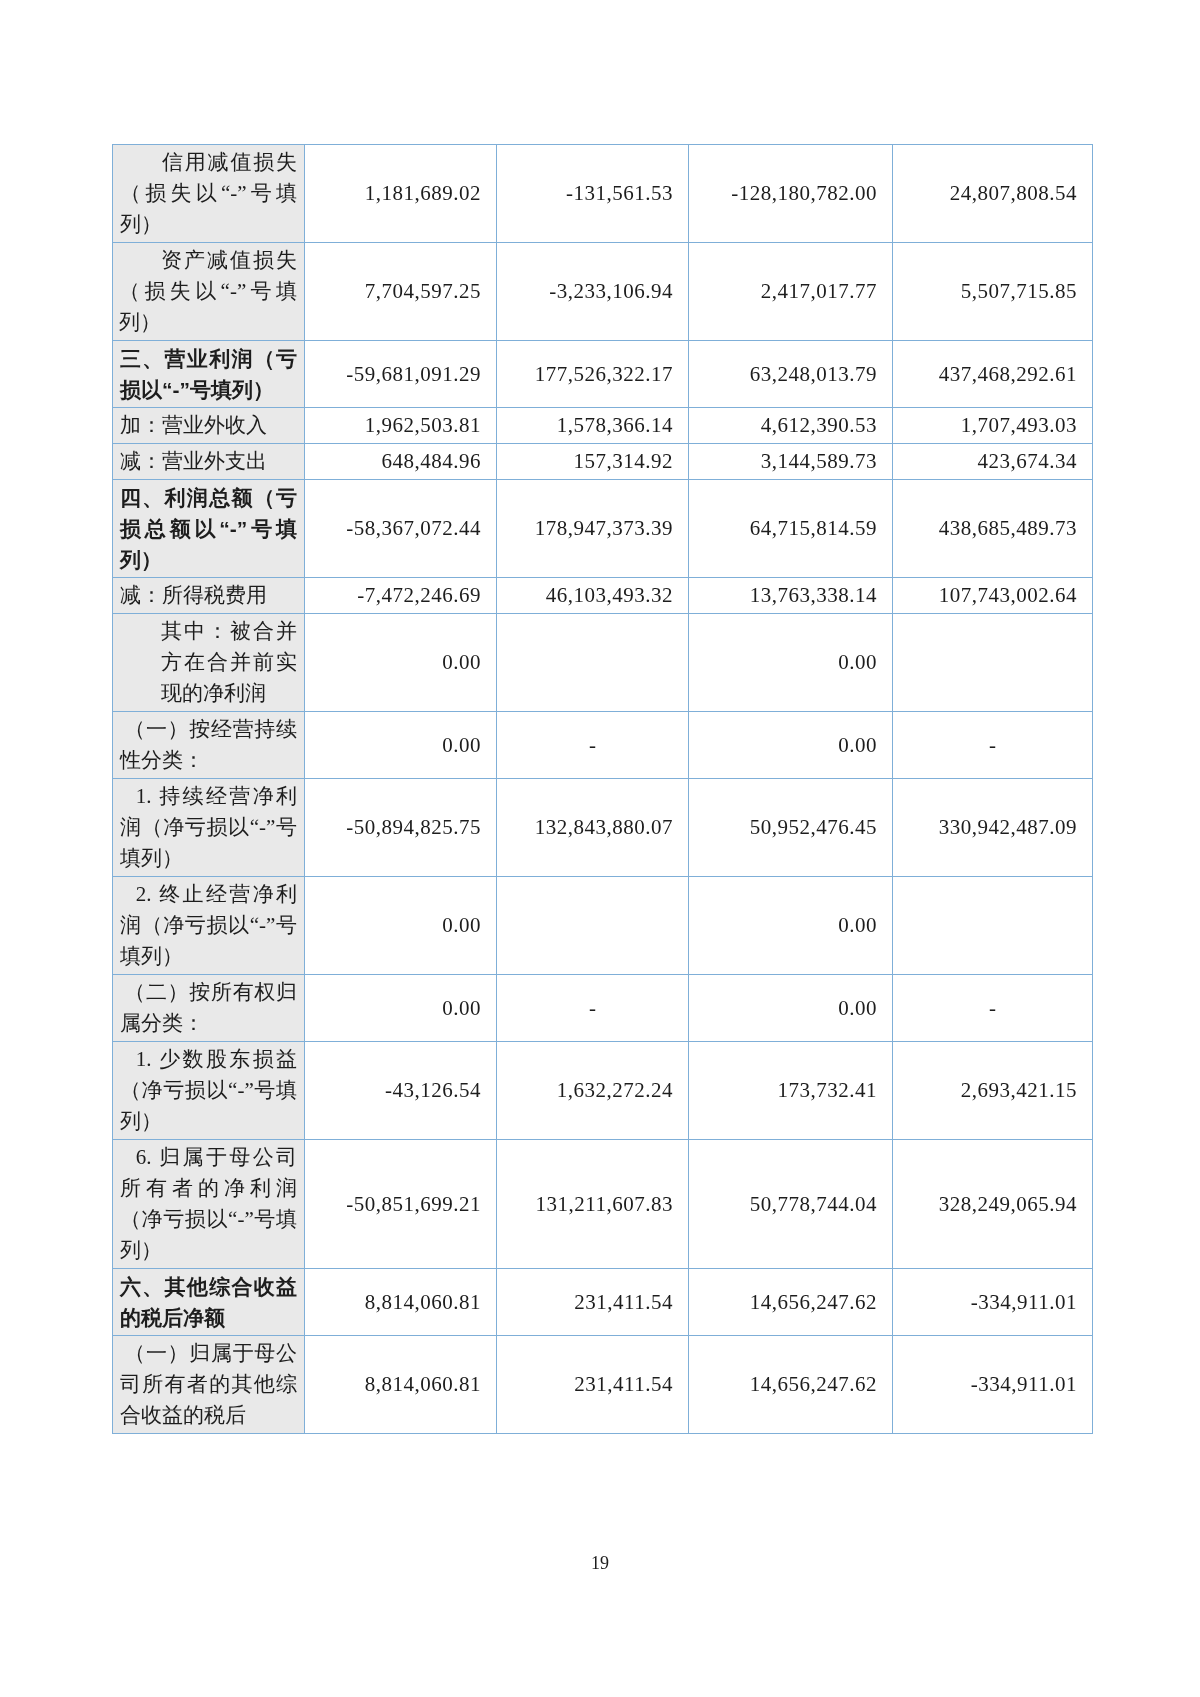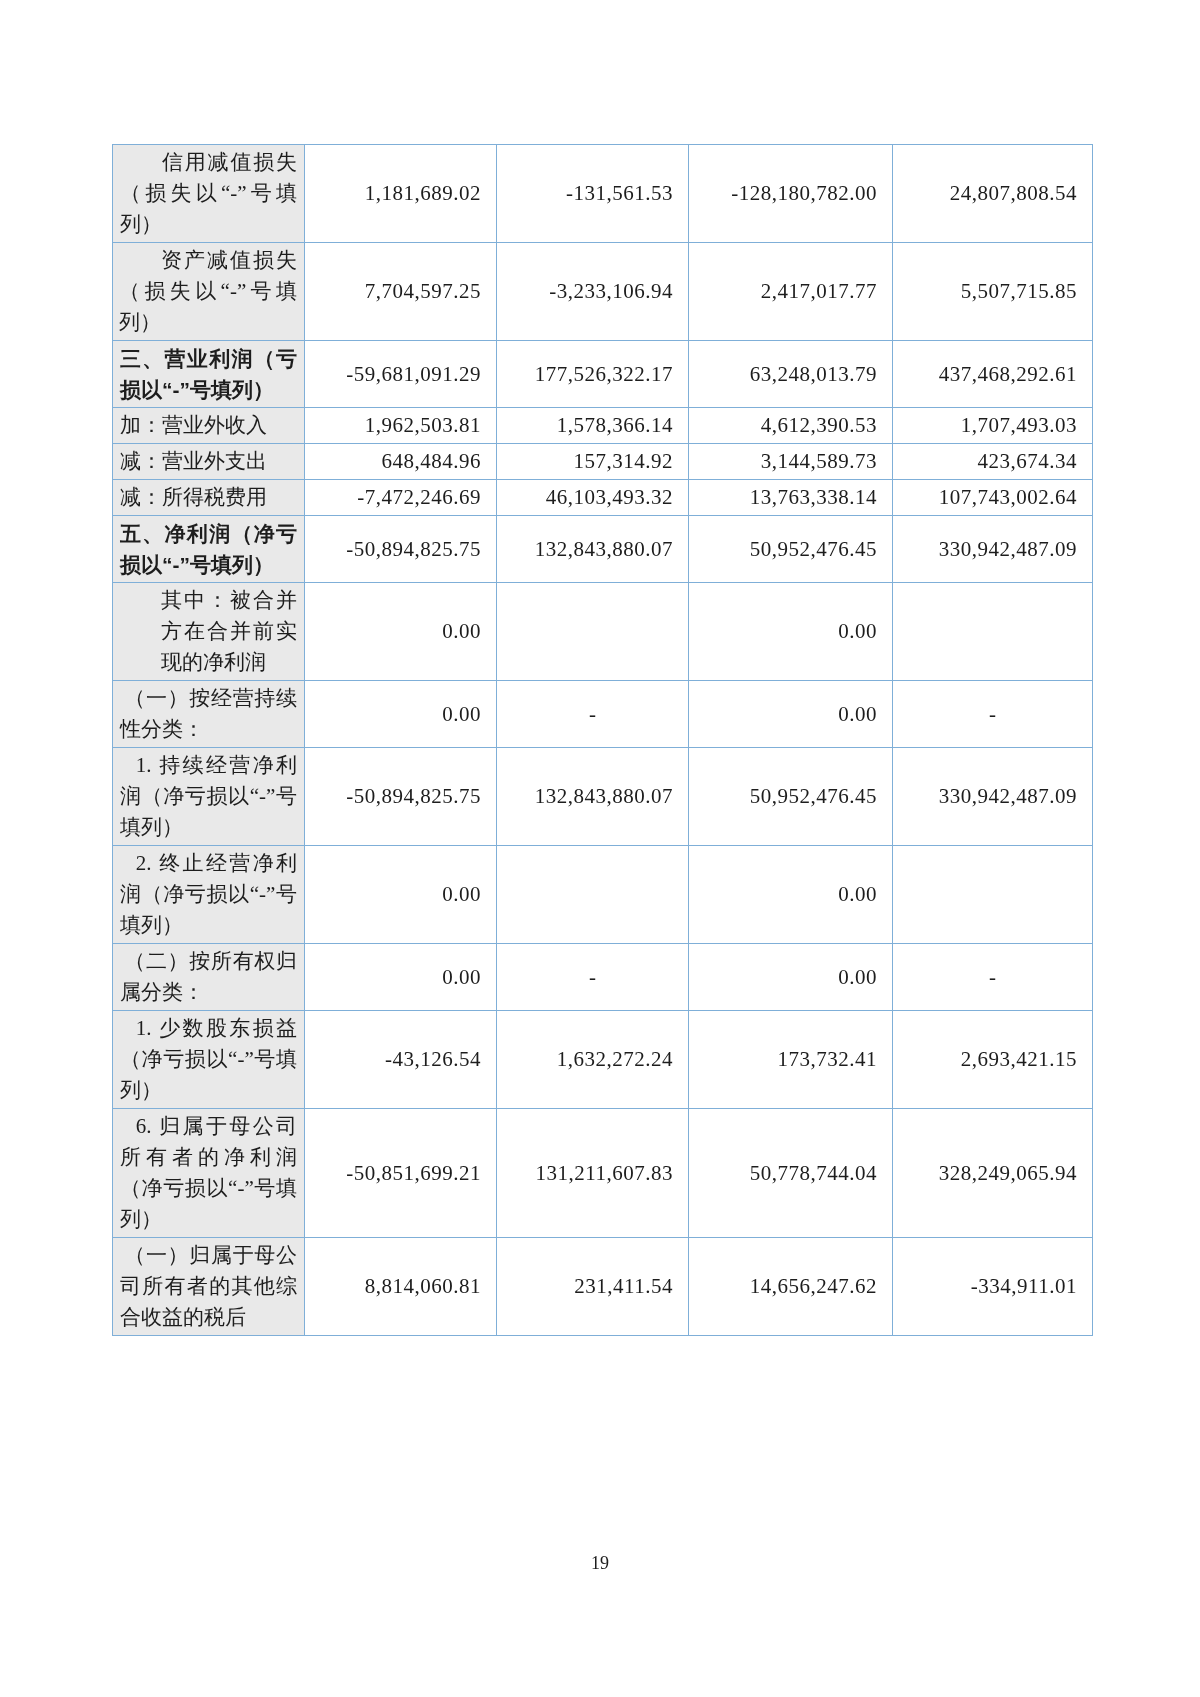--- a/index.html
+++ b/index.html
@@ -107,32 +107,32 @@
           <td class="num">1,707,493.03</td>
         </tr>
         <tr>
           <td class="label" style="text-indent: 0em;">减：营业外支出</td>
           <td class="num">648,484.96</td>
           <td class="num">157,314.92</td>
           <td class="num">3,144,589.73</td>
           <td class="num">423,674.34</td>
         </tr>
         <tr>
+          <td class="label bold" style="text-indent: 0em;">四、利润总额（亏损总额以“-”号填列）</td>
+          <td class="num">-58,367,072.44</td>
+          <td class="num">178,947,373.39</td>
+          <td class="num">64,715,814.59</td>
+          <td class="num">438,685,489.73</td>
+        </tr>
+        <tr>
           <td class="label" style="text-indent: 0em;">减：所得税费用</td>
           <td class="num">-7,472,246.69</td>
           <td class="num">46,103,493.32</td>
           <td class="num">13,763,338.14</td>
           <td class="num">107,743,002.64</td>
-        </tr>
-        <tr>
-          <td class="label bold" style="text-indent: 0em;">五、净利润（净亏损以“-”号填列）</td>
-          <td class="num">-50,894,825.75</td>
-          <td class="num">132,843,880.07</td>
-          <td class="num">50,952,476.45</td>
-          <td class="num">330,942,487.09</td>
         </tr>
         <tr>
           <td class="label" style="text-indent: 0em; padding-left: 48px;">其中：被合并方在合并前实现的净利润</td>
           <td class="num">0.00</td>
           <td class="num"></td>
           <td class="num">0.00</td>
           <td class="num"></td>
         </tr>
         <tr>
           <td class="label" style="text-indent: 0.2em;">（一）按经营持续性分类：</td>
@@ -170,20 +170,27 @@
           <td class="num">2,693,421.15</td>
         </tr>
         <tr>
           <td class="label" style="text-indent: 0.75em;">6. 归属于母公司所有者的净利润（净亏损以“-”号填列）</td>
           <td class="num">-50,851,699.21</td>
           <td class="num">131,211,607.83</td>
           <td class="num">50,778,744.04</td>
           <td class="num">328,249,065.94</td>
         </tr>
         <tr>
+          <td class="label bold" style="text-indent: 0em;">六、其他综合收益的税后净额</td>
+          <td class="num">8,814,060.81</td>
+          <td class="num">231,411.54</td>
+          <td class="num">14,656,247.62</td>
+          <td class="num">-334,911.01</td>
+        </tr>
+        <tr>
           <td class="label" style="text-indent: 0.2em;">（一）归属于母公司所有者的其他综合收益的税后</td>
           <td class="num">8,814,060.81</td>
           <td class="num">231,411.54</td>
           <td class="num">14,656,247.62</td>
           <td class="num">-334,911.01</td>
         </tr>
       </tbody>
   </table>
   <div class="page-number">19</div>
 </div>

